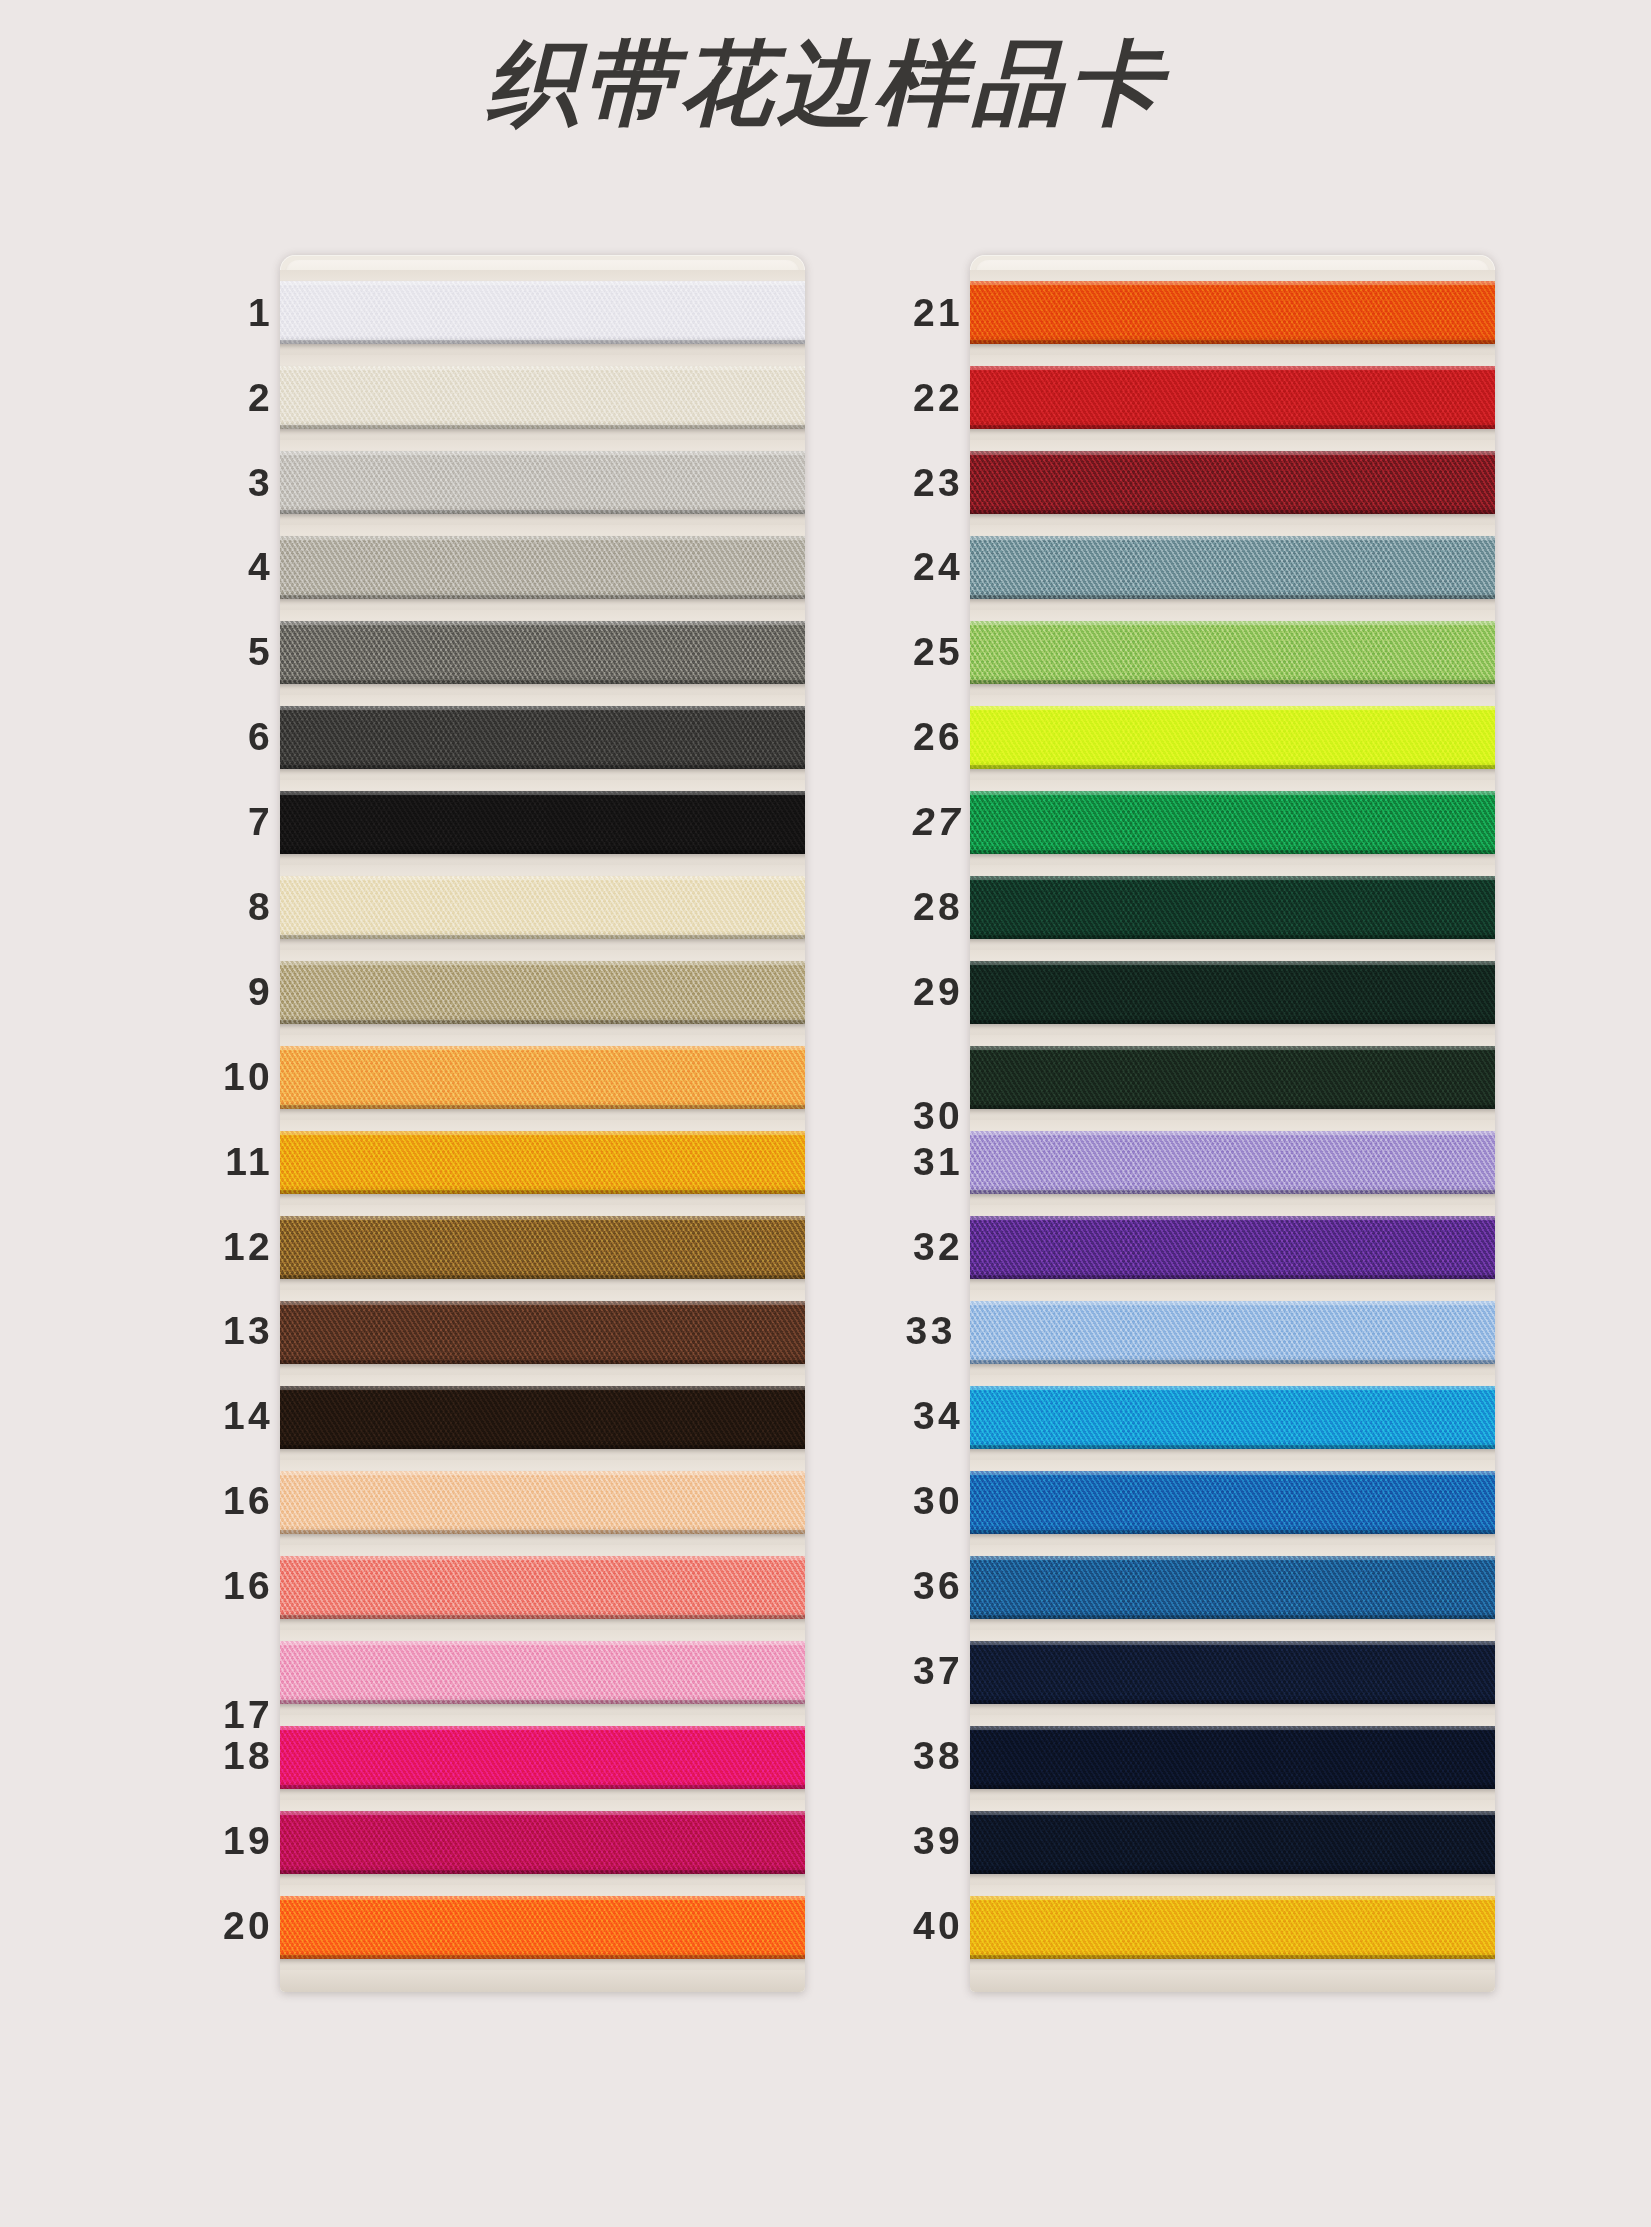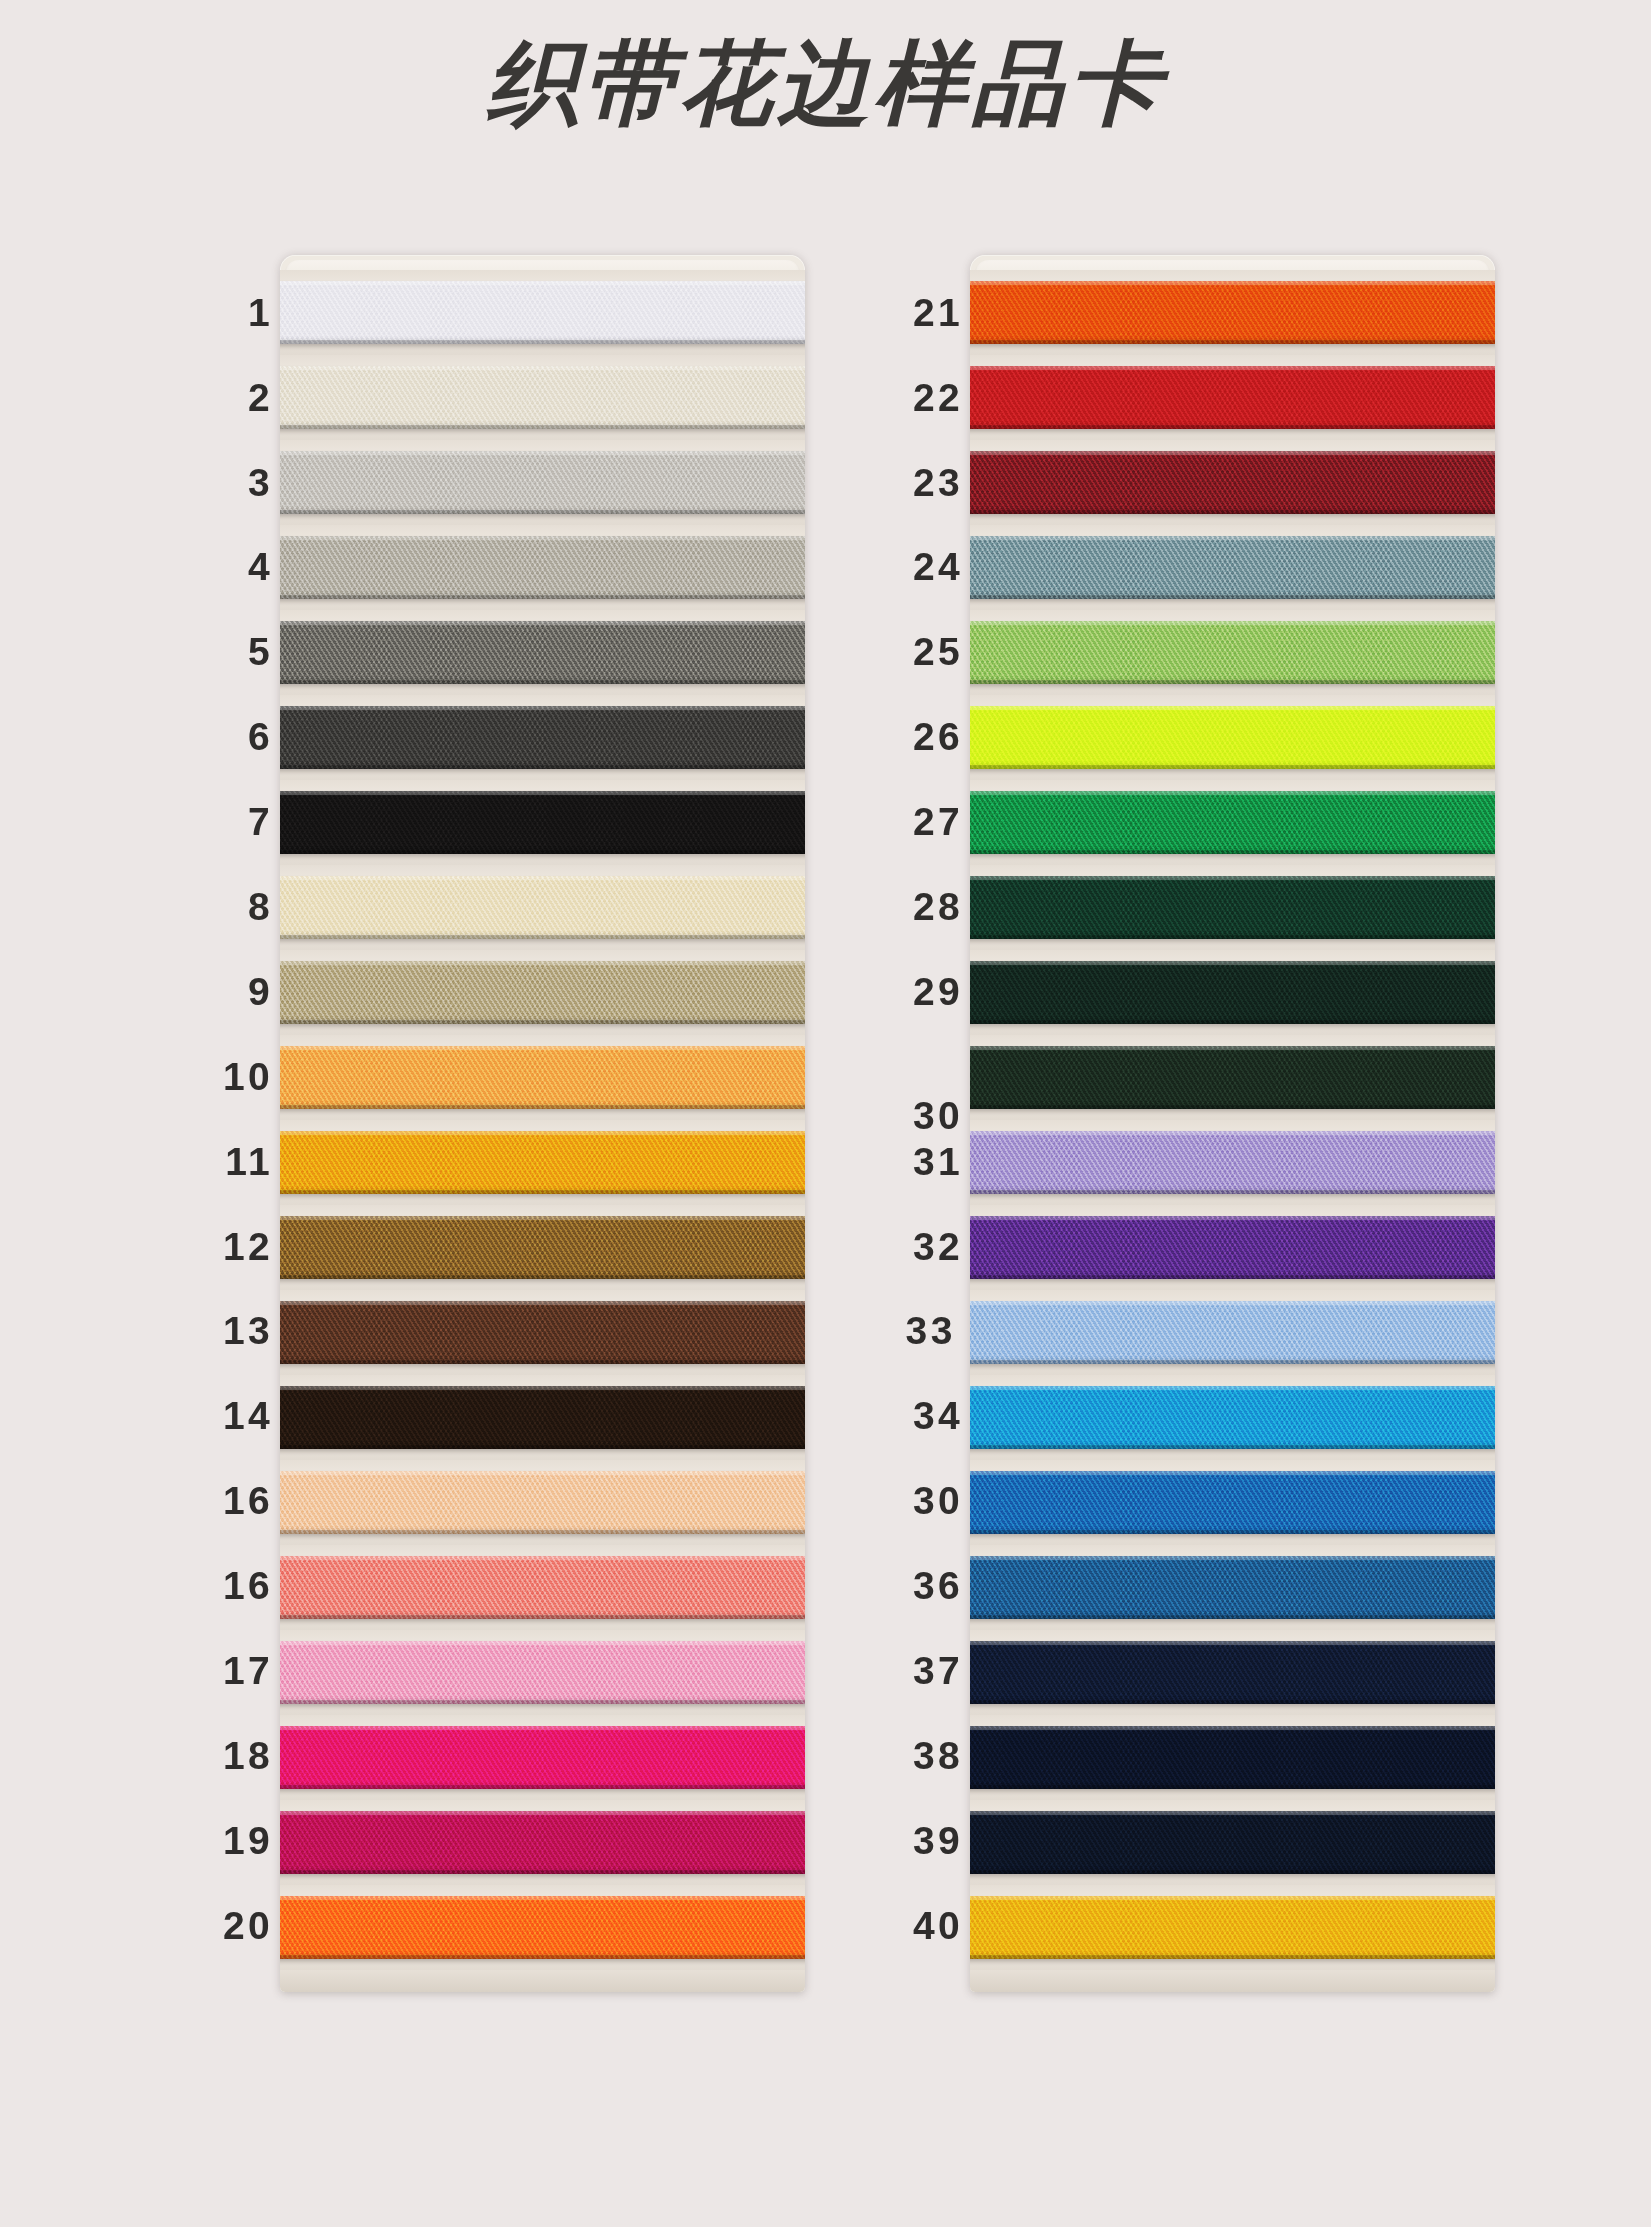--- a/index.html
+++ b/index.html
@@ -157,21 +157,21 @@
         <div class="num" style="top: 567px;">7</div>
         <div class="num" style="top: 652px;">8</div>
         <div class="num" style="top: 737px;">9</div>
         <div class="num" style="top: 822px;">10</div>
         <div class="num" style="top: 907px;">11</div>
         <div class="num" style="top: 992px;">12</div>
         <div class="num" style="top: 1076px;">13</div>
         <div class="num" style="top: 1161px;">14</div>
         <div class="num" style="top: 1246px;">16</div>
         <div class="num" style="top: 1331px;">16</div>
-        <div class="num" style="top: 1416px;">17</div>
+        <div class="num" style="top: 1460px;">17</div>
         <div class="num" style="top: 1501px;">18</div>
         <div class="num" style="top: 1586px;">19</div>
         <div class="num" style="top: 1671px;">20</div>
       </div>
     <div class="card" id="card-left">
       <div class="strips" id="strips-left">
           <div class="strip-wrap">
             <div class="gap"></div>
             <div class="ribbon" title="1 white" style="background: rgb(233, 232, 238);">
               <div class="weave"></div>
@@ -357,21 +357,21 @@
   </div>
 
   <div class="column" id="col-right">
     <div class="numbers" id="nums-right">
         <div class="num" style="top: 58px;">21</div>
         <div class="num" style="top: 143px;">22</div>
         <div class="num" style="top: 228px;">23</div>
         <div class="num" style="top: 312px;">24</div>
         <div class="num" style="top: 397px;">25</div>
         <div class="num" style="top: 482px;">26</div>
-        <div class="num" style="top: 567px;">27</div>
+        <div class="num" style="top: 567px; font-style: italic;">27</div>
         <div class="num" style="top: 652px;">28</div>
         <div class="num" style="top: 737px;">29</div>
         <div class="num" style="top: 822px; margin-top: 39px;">30</div>
         <div class="num" style="top: 907px;">31</div>
         <div class="num" style="top: 992px;">32</div>
         <div class="num" style="top: 1076px; text-align: center;">33</div>
         <div class="num" style="top: 1161px;">34</div>
         <div class="num" style="top: 1246px;">30</div>
         <div class="num" style="top: 1331px;">36</div>
         <div class="num" style="top: 1416px;">37</div>

